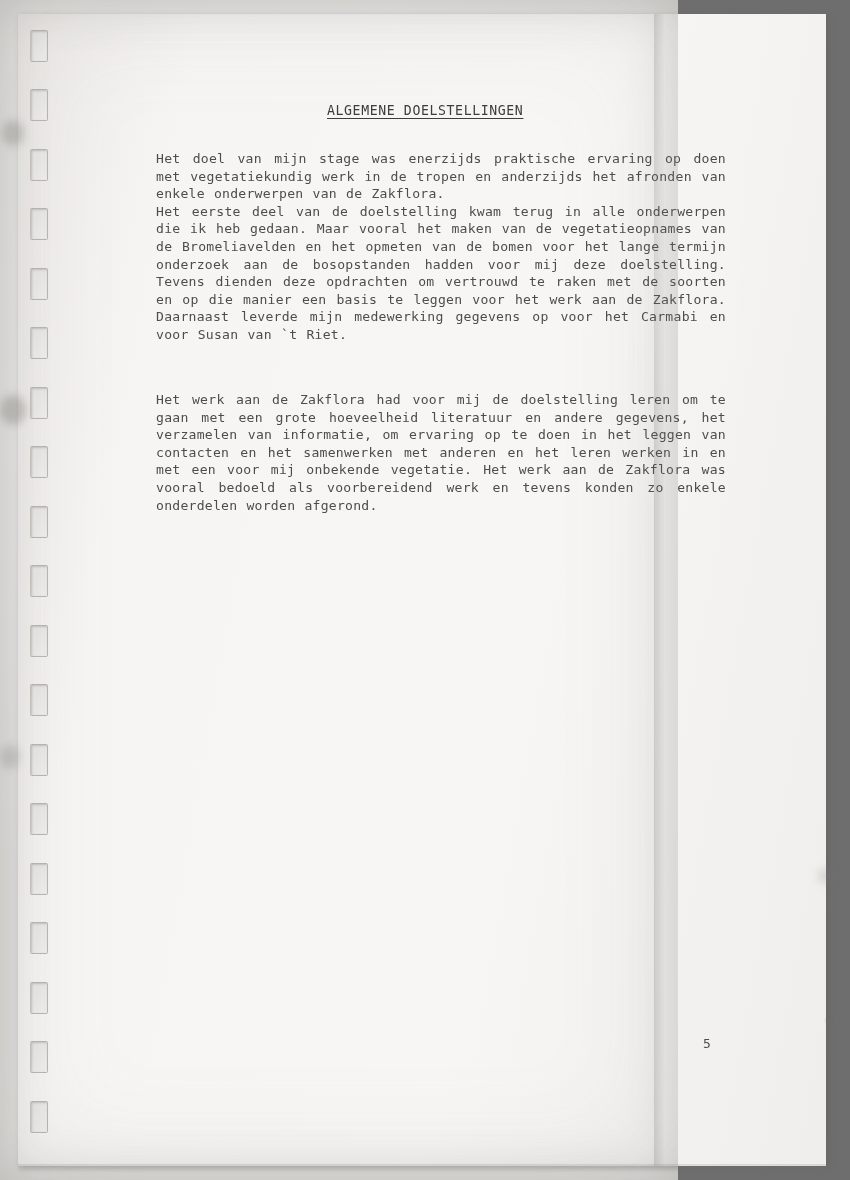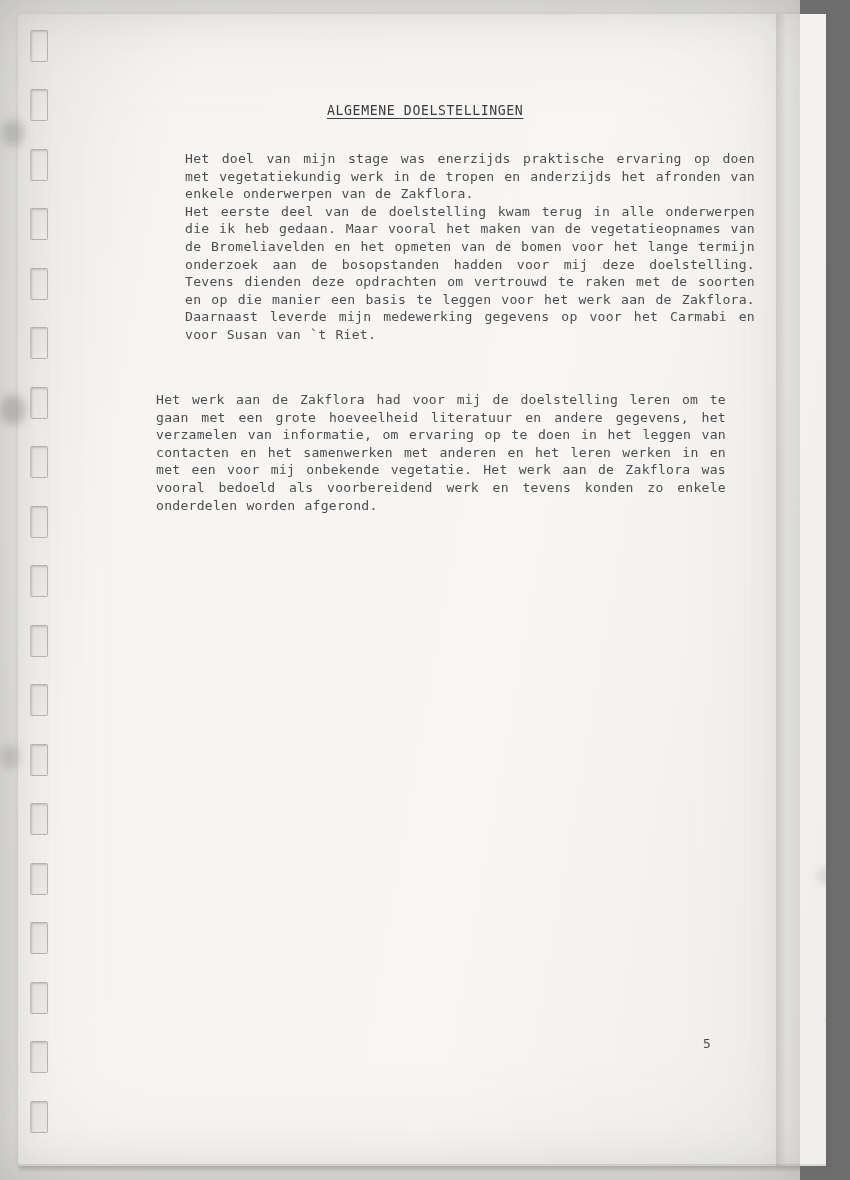--- a/index.html
+++ b/index.html
@@ -11,21 +11,21 @@
     width: 850px;
     height: 1180px;
     overflow: hidden;
     font-family: "DejaVu Sans Mono", monospace;
   }
 
   
   .scan {
     position: absolute;
     left: 0; top: 0;
-    width: 800px;
+    width: 678px;
     height: 1180px;
     background:
       radial-gradient(ellipse 70% 50% at 45% 35%, #f4f3f1 0%, #edecea 55%, #e4e3e0 100%);
   }
   
   .scan::after {
     content: "";
     position: absolute;
     left: 0; top: 0; right: 0; bottom: 0;
     box-shadow: inset 0 0 48px rgba(120,118,114,0.30),
@@ -176,20 +176,20 @@
   <div class="smudge" style="left:0px; top:745px; width:20px; height:24px; background:rgba(120,118,114,0.26);"></div>
   <div class="smudge" style="left:818px; top:868px; width:14px; height:16px; background:rgba(130,128,124,0.22);"></div>
   <div class="smudge" style="left:826px; top:1018px; width:5px; height:5px; background:rgba(110,108,104,0.45); filter:blur(1px);"></div>
 
   <div class="ink-fade"></div>
 
   <div class="content">
 
     <div class="doc-title">ALGEMENE DOELSTELLINGEN</div>
 
-    <div class="body-block para-1" style="white-space: pre-line; margin-left: 29px;">Het doel van mijn stage was enerzijds praktische ervaring op doen met vegetatiekundig werk in de tropen en anderzijds het afronden van enkele onderwerpen van de Zakflora.
+    <div class="body-block para-1" style="white-space: pre-line;">Het doel van mijn stage was enerzijds praktische ervaring op doen met vegetatiekundig werk in de tropen en anderzijds het afronden van enkele onderwerpen van de Zakflora.
 Het eerste deel van de doelstelling kwam terug in alle onderwerpen die ik heb gedaan. Maar vooral het maken van de vegetatieopnames van de Bromeliavelden en het opmeten van de bomen voor het lange termijn onderzoek aan de bosopstanden hadden voor mij deze doelstelling. Tevens dienden deze opdrachten om vertrouwd te raken met de soorten en op die manier een basis te leggen voor het werk aan de Zakflora. Daarnaast leverde mijn medewerking gegevens op voor het Carmabi en voor Susan van `t Riet.</div>
 
     <div class="body-block para-2" style="white-space: pre-line;">Het werk aan de Zakflora had voor mij de doelstelling leren om te gaan met een grote hoeveelheid literatuur en andere gegevens, het verzamelen van informatie, om ervaring op te doen in het leggen van contacten en het samenwerken met anderen en het leren werken in en met een voor mij onbekende vegetatie. Het werk aan de Zakflora was vooral bedoeld als voorbereidend werk en tevens konden zo enkele onderdelen worden afgerond.</div>
 
     <div class="page-number">5</div>
   </div>
 </div>
 
 </body></html>

